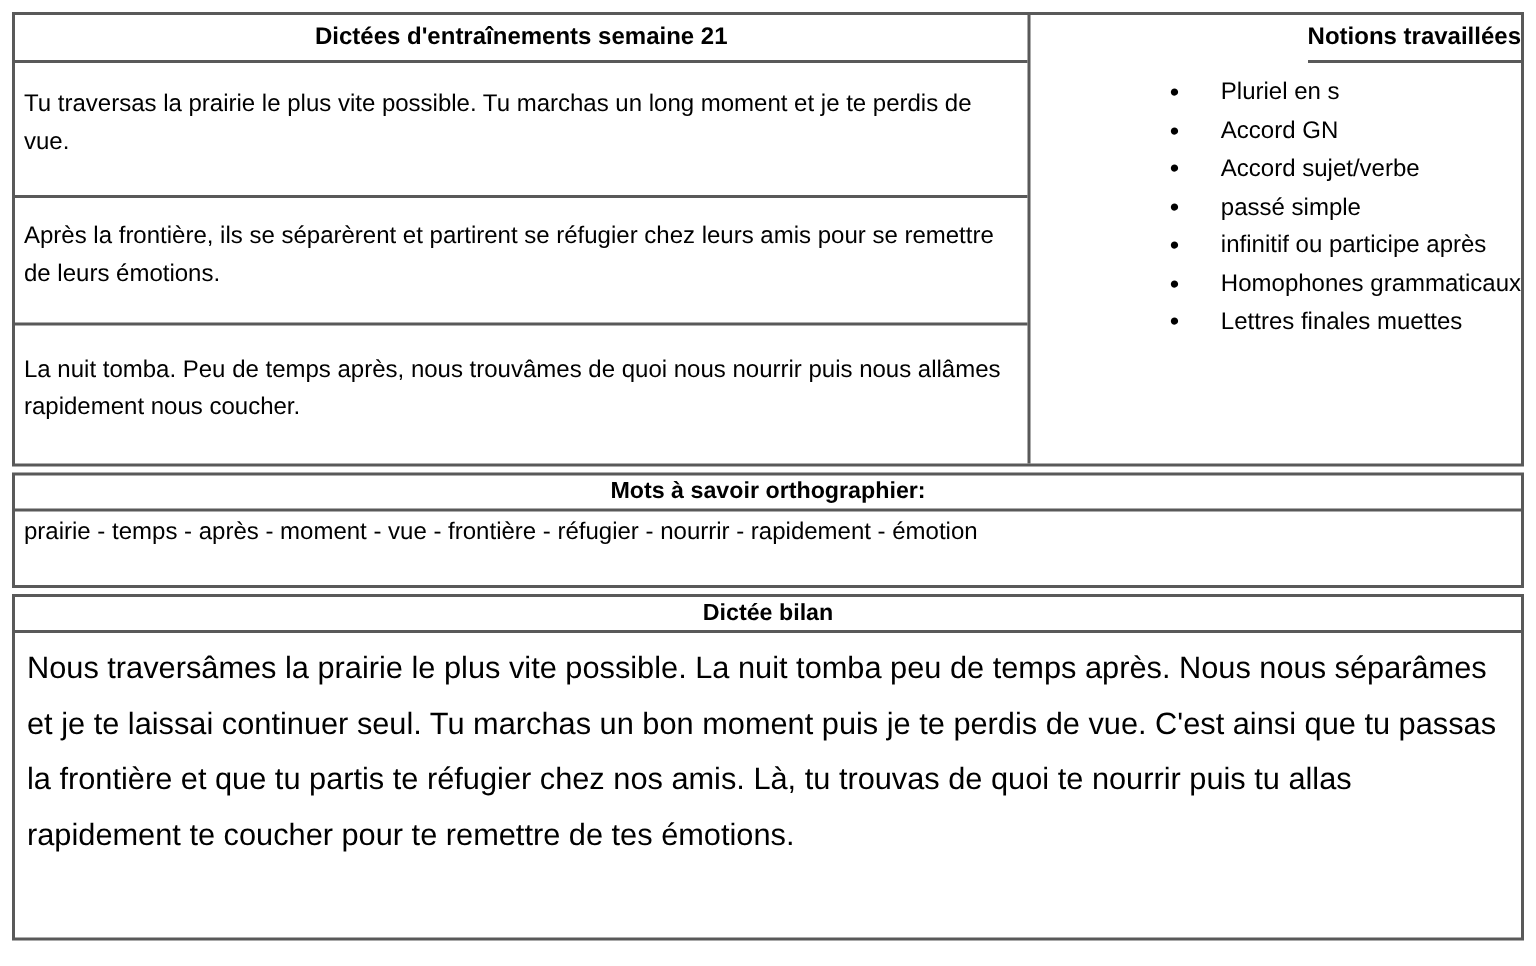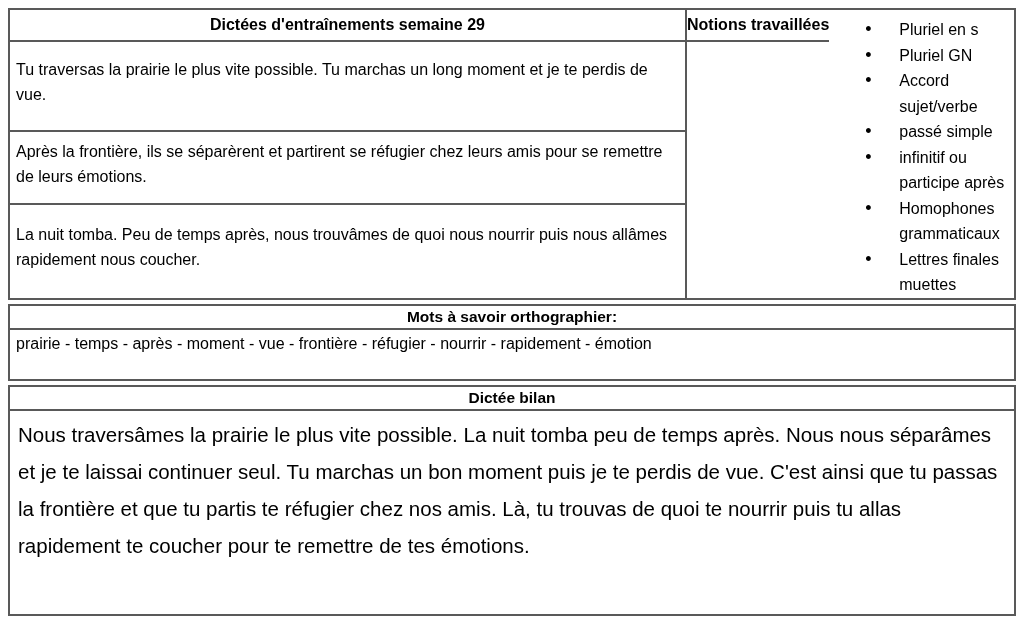--- a/index.html
+++ b/index.html
@@ -19,38 +19,38 @@
     border: 2px solid #595959;
     background: #ffffff;
     box-sizing: border-box;
   }
   
   .t1 {
     display: grid;
     grid-template-columns: 677px 1fr;
   }
   .t1-left { display: flex; flex-direction: column; border-right: 2px solid #595959; }
-  .t1-right { display: flex; flex-direction: row; }
+  .t1-right { display: flex; flex-direction: column; align-items: flex-end; }
   .hcell {
     height: 30px;
     border-bottom: 2px solid #595959;
     display: flex; align-items: center; justify-content: center;
     font-weight: bold;
     font-size: 16px;
   }
   .drow {
     border-bottom: 2px solid #595959;
     display: flex; align-items: center;
     padding: 0 10px 8px 6px;
     font-size: 16px;
     line-height: 25px;
     box-sizing: border-box;
   }
   .drow.r1 { height: 90px; }
-  .drow.r2 { height: 73px; }
+  .drow.r2 { height: 85px; }
   .drow.r3 { height: 92px; border-bottom: none; }
   .notions-cell { flex: 1; }
   .notions {
     list-style: none;
     margin: 7px 0 0 0;
     padding: 0;
     font-size: 16px;
   }
   .notions li {
     position: relative;
@@ -88,37 +88,37 @@
     box-sizing: border-box;
   }
 </style>
 </head>
 <body>
 
 <div class="doc">
 
   <div class="section t1">
     <div class="t1-left">
-      <div class="hcell">Dictées d'entraînements semaine 29</div>
+      <div class="hcell">Dictées d'entraînements semaine 21</div>
       <div class="drow r1">
         <span>Tu traversas la prairie le plus vite possible. Tu marchas un long moment et je te perdis de vue.</span>
       </div>
       <div class="drow r2">
         <span>Après la frontière, ils se séparèrent et partirent se réfugier chez leurs amis pour se remettre de leurs émotions.</span>
       </div>
       <div class="drow r3">
         <span>La nuit tomba. Peu de temps après, nous trouvâmes de quoi nous nourrir puis nous allâmes rapidement nous coucher.</span>
       </div>
     </div>
     <div class="t1-right">
       <div class="hcell">Notions travaillées</div>
       <div class="notions-cell">
         <ul class="notions">
           <li>Pluriel en s</li>
-          <li>Pluriel GN</li>
+          <li>Accord GN</li>
           <li>Accord sujet/verbe</li>
           <li>passé simple</li>
           <li>infinitif ou participe après</li>
           <li>Homophones grammaticaux</li>
           <li>Lettres finales muettes</li>
         </ul>
       </div>
     </div>
   </div>
 

